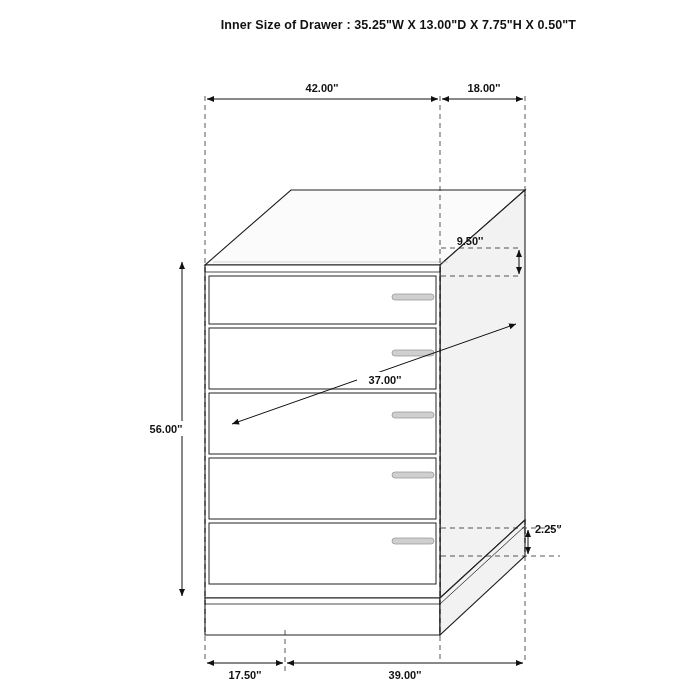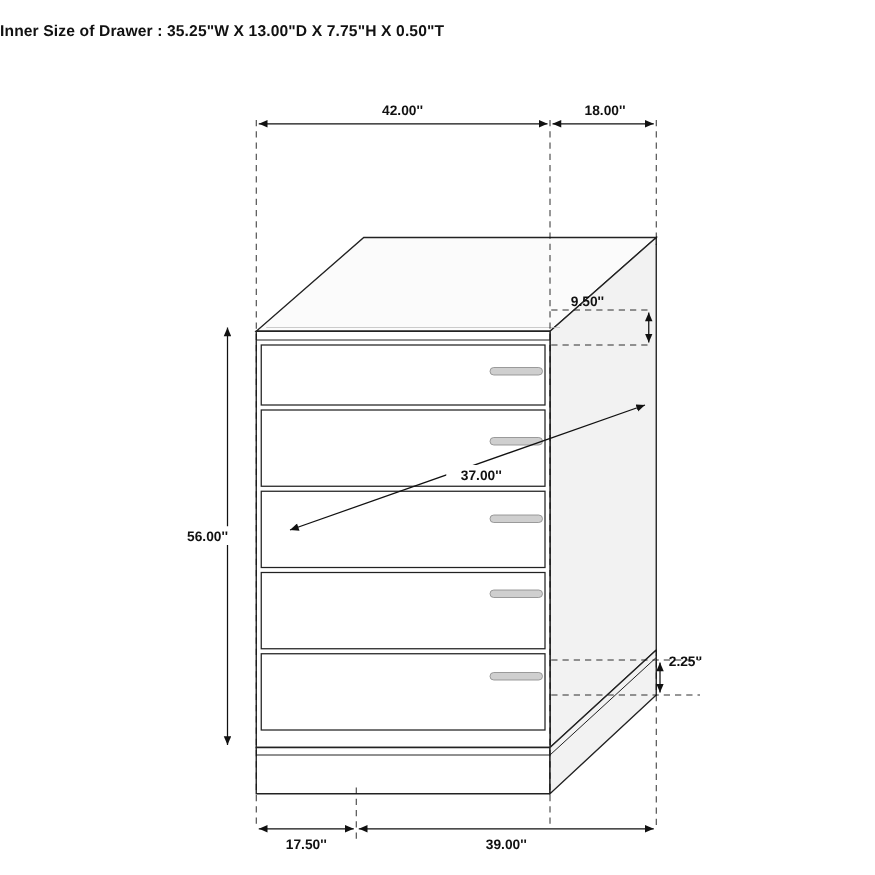--- a/index.html
+++ b/index.html
@@ -18,21 +18,21 @@
   #stage {
     position: relative;
     width: 700px;
     height: 700px;
   }
   #title {
     position: absolute;
     top: 18px;
     left: 0;
     width: 576px;
-    text-align: left;
+    text-align: right;
     font-size: 12.5px;
     font-weight: bold;
     letter-spacing: 0.1px;
     color: #111;
   }
   svg#diagram {
     position: absolute;
     top: 0;
     left: 0;
     width: 700px;

